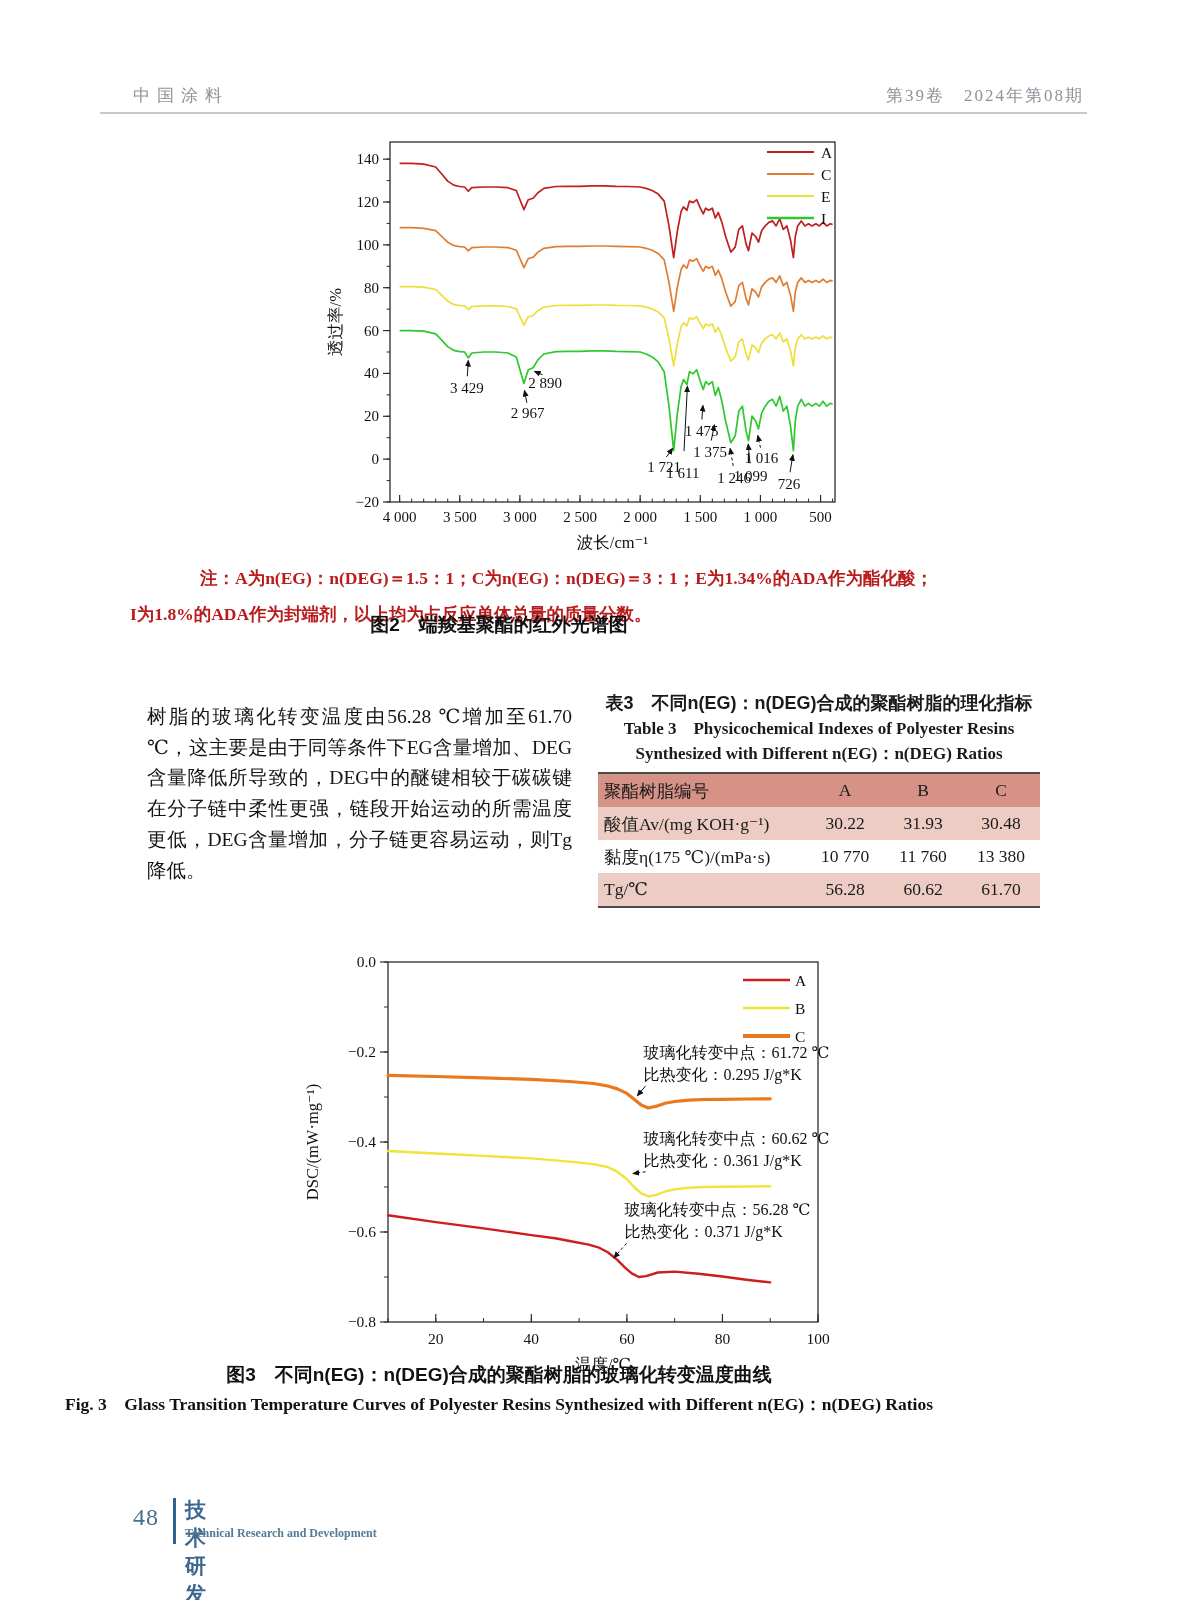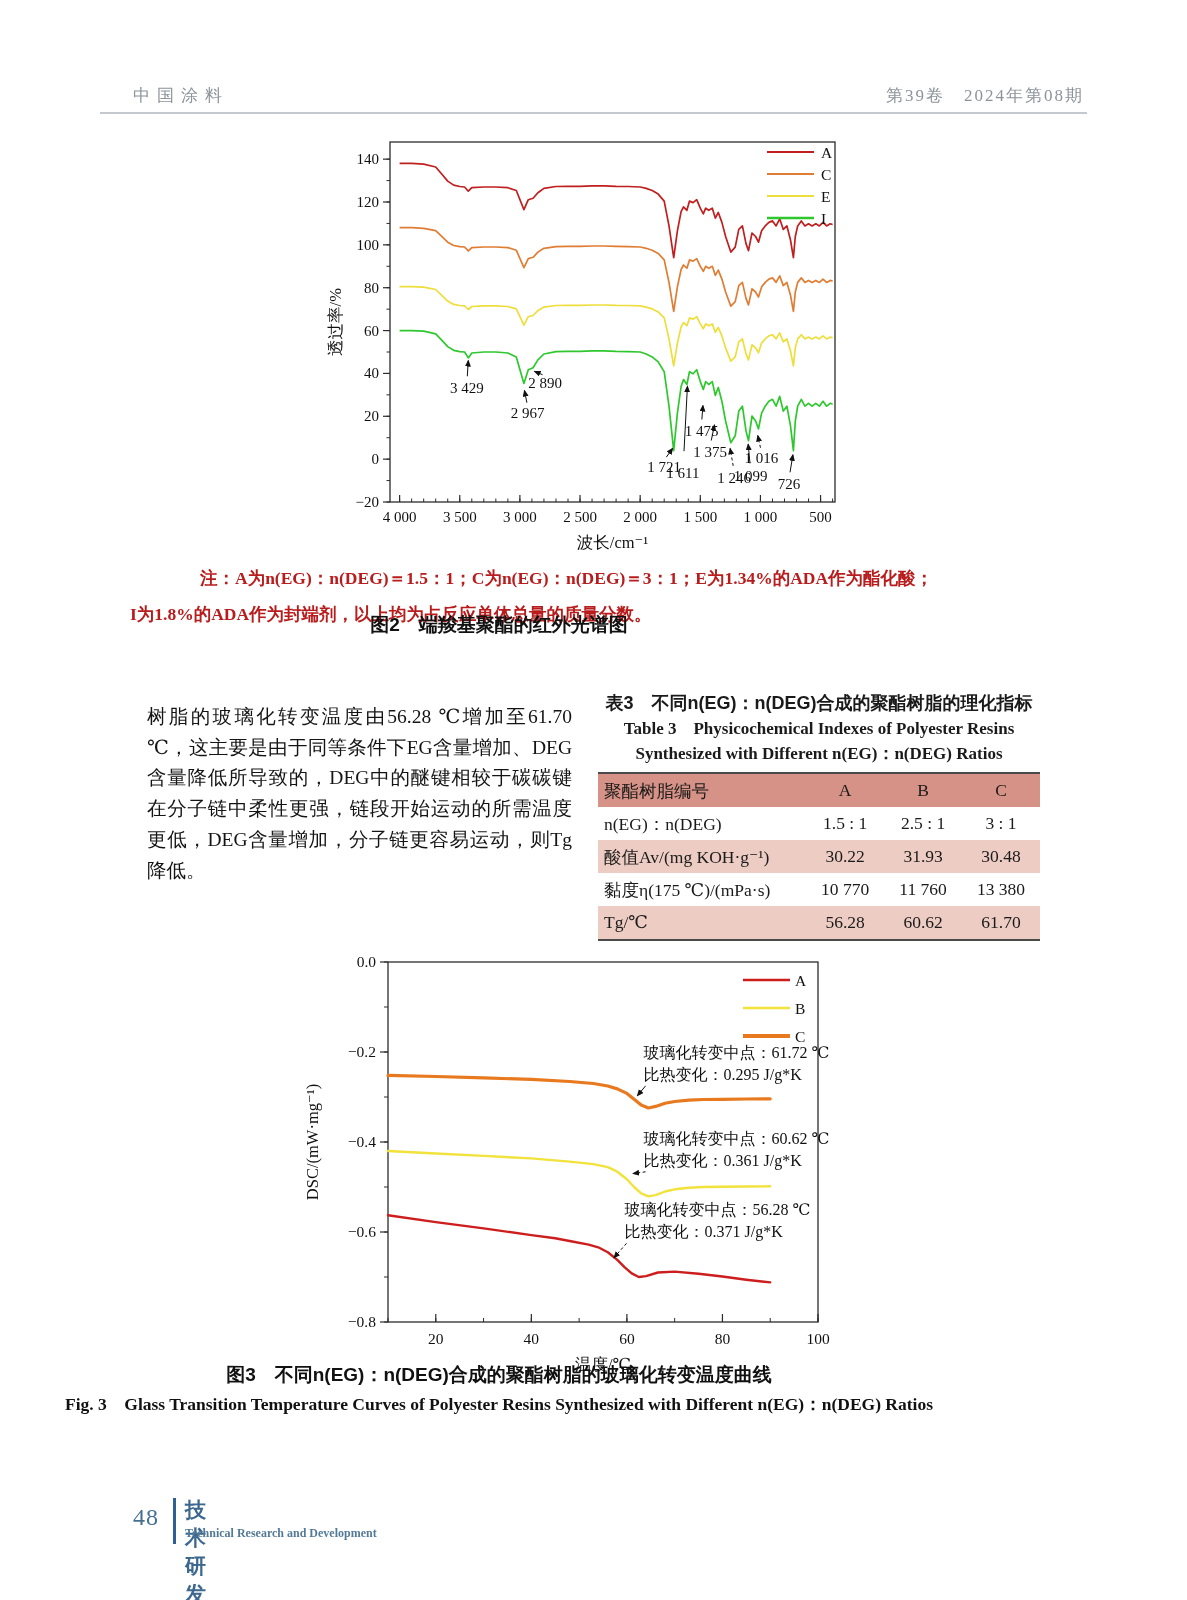--- a/index.html
+++ b/index.html
@@ -212,26 +212,20 @@
     <div class="tbl-t-en">Table 3　Physicochemical Indexes of Polyester Resins</div>
     <div class="tbl-t-en">Synthesized with Different n(EG)：n(DEG) Ratios</div>
     <table class="t3">
       <tbody id="t3-body">
           <tr class="hd">
             <td class="lab" style="width: 47%;">聚酯树脂编号</td>
             <td class="val" style="width: 17.6%;">A</td>
             <td class="val" style="width: 17.6%;">B</td>
             <td class="val" style="width: 17.6%;">C</td>
           </tr>
-          <tr>
-            <td class="lab" style="width: 47%;">n(EG)：n(DEG)</td>
-            <td class="val" style="width: 17.6%;">1.5 : 1</td>
-            <td class="val" style="width: 17.6%;">2.5 : 1</td>
-            <td class="val" style="width: 17.6%;">3 : 1</td>
-          </tr>
           <tr class="stripe">
             <td class="lab" style="width: 47%;">酸值Av/(mg KOH·g⁻¹)</td>
             <td class="val" style="width: 17.6%;">30.22</td>
             <td class="val" style="width: 17.6%;">31.93</td>
             <td class="val" style="width: 17.6%;">30.48</td>
           </tr>
           <tr>
             <td class="lab" style="width: 47%;">黏度η(175 ℃)/(mPa·s)</td>
             <td class="val" style="width: 17.6%;">10 770</td>
             <td class="val" style="width: 17.6%;">11 760</td>

